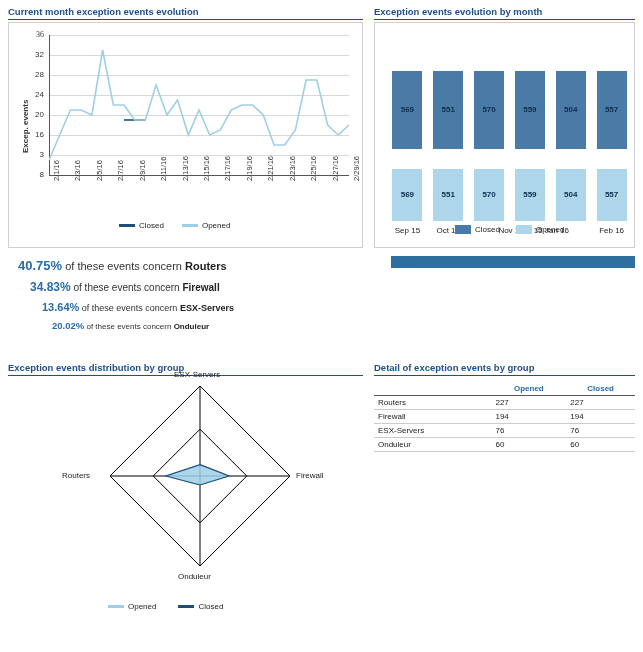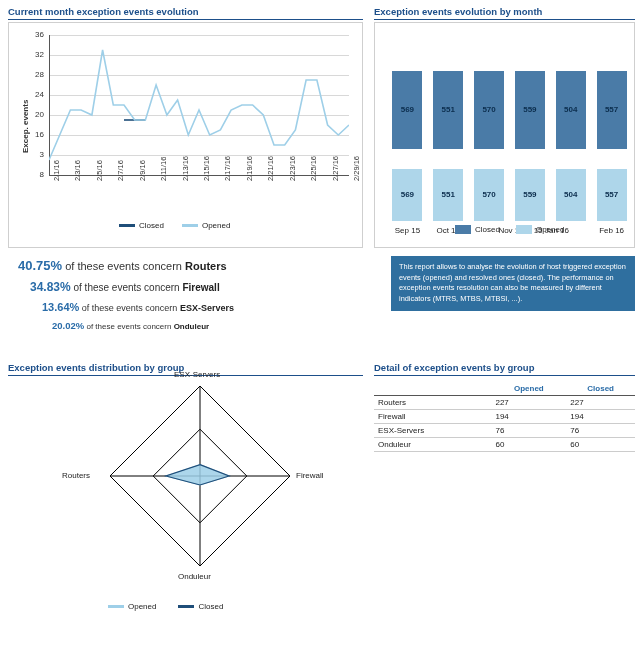--- a/index.html
+++ b/index.html
@@ -94,21 +94,21 @@
       <div class="ytick" style="left: -27px; top: 95px;">16</div>
       <div class="gridline" style="left: 0px; width: 300px; top: 80px;"></div>
       <div class="ytick" style="left: -27px; top: 75px;">20</div>
       <div class="gridline" style="left: 0px; width: 300px; top: 60px;"></div>
       <div class="ytick" style="left: -27px; top: 55px;">24</div>
       <div class="gridline" style="left: 0px; width: 300px; top: 40px;"></div>
       <div class="ytick" style="left: -27px; top: 35px;">28</div>
       <div class="gridline" style="left: 0px; width: 300px; top: 20px;"></div>
       <div class="ytick" style="left: -27px; top: 15px;">32</div>
       <div class="gridline" style="left: 0px; width: 300px; top: 0px;"></div>
-      <div class="ytick" style="left: -27px; top: -5px;">36</div>
+      <div class="ytick" style="left: -27px; top: -5px; font-family: Liberation Serif, serif;">36</div>
       <div style="position: absolute; left: 0px; top: 0px; width: 1px; height: 140px; background: rgb(85, 85, 85);"></div>
       <div style="position: absolute; left: 0px; top: 140px; width: 300px; height: 1px; background: rgb(85, 85, 85);"></div>
       <svg width="300" height="140" style="position: absolute; left: 0px; top: 0px;">
         <path d="M 75.0 85.0 L 85.7 85.0 L 96.4 85.0" fill="none" stroke="#1f4e79" stroke-width="1.6"></path>
         <path d="M 0.0 125.0 L 10.7 100.0 L 21.4 75.0 L 32.1 75.0 L 42.9 80.0 L 53.6 15.0 L 64.3 70.0 L 75.0 70.0 L 85.7 85.0 L 96.4 85.0 L 107.1 50.0 L 117.9 80.0 L 128.6 65.0 L 139.3 100.0 L 150.0 75.0 L 160.7 100.0 L 171.4 95.0 L 182.1 75.0 L 192.9 70.0 L 203.6 70.0 L 214.3 80.0 L 225.0 110.0 L 235.7 110.0 L 246.4 95.0 L 257.1 45.0 L 267.9 45.0 L 278.6 90.0 L 289.3 100.0 L 300.0 90.0" fill="none" stroke="#9ecfe8" stroke-width="1.6"></path>
       </svg>
       <div class="xtick" style="left: 3px; top: 146px;">2/1/16</div>
       <div class="xtick" style="left: 24.4286px; top: 146px;">2/3/16</div>
       <div class="xtick" style="left: 45.8571px; top: 146px;">2/5/16</div>
       <div class="xtick" style="left: 67.2857px; top: 146px;">2/7/16</div>
@@ -217,21 +217,20 @@
   </div>
   <div class="stat-line" style="font-size:9px;padding-left:24px;">
     <span class="stat-pct" style="font-size:11px;">13.64%</span><span> of these events concern </span><span class="bold">ESX-Servers</span>
   </div>
   <div class="stat-line" style="font-size:8px;padding-left:34px;">
     <span class="stat-pct" style="font-size:9.5px;">20.02%</span><span> of these events concern </span><span class="bold">Onduleur</span>
   </div>
 </div>
 
 <div id="infobox">
-  <p>This report allows to analyse the evolution of host triggered exception events (opened) and resolved ones (closed). The performance on exception events resolution can also be measured by different indicators (MTRS, MTBS, MTBSI, ...).</p>
 </div>
 
 <div class="panel" style="left:8px;top:362px;width:355px;">
   <div class="panel-title title-rule">Exception events distribution by group</div>
 </div>
 <div id="radar-panel">
   <div id="radar-wrap"><svg width="355" height="215">
         <polygon points="192,10 282,100 192,190 102,100.00000000000001" fill="none" stroke="#000" stroke-width="1"></polygon>
         <polygon points="192,53.199999999999996 238.8,100 192,146.8 145.2,100" fill="none" stroke="#000" stroke-width="1"></polygon>
         <line x1="192" y1="100" x2="192" y2="10" stroke="#000" stroke-width="1"></line>

